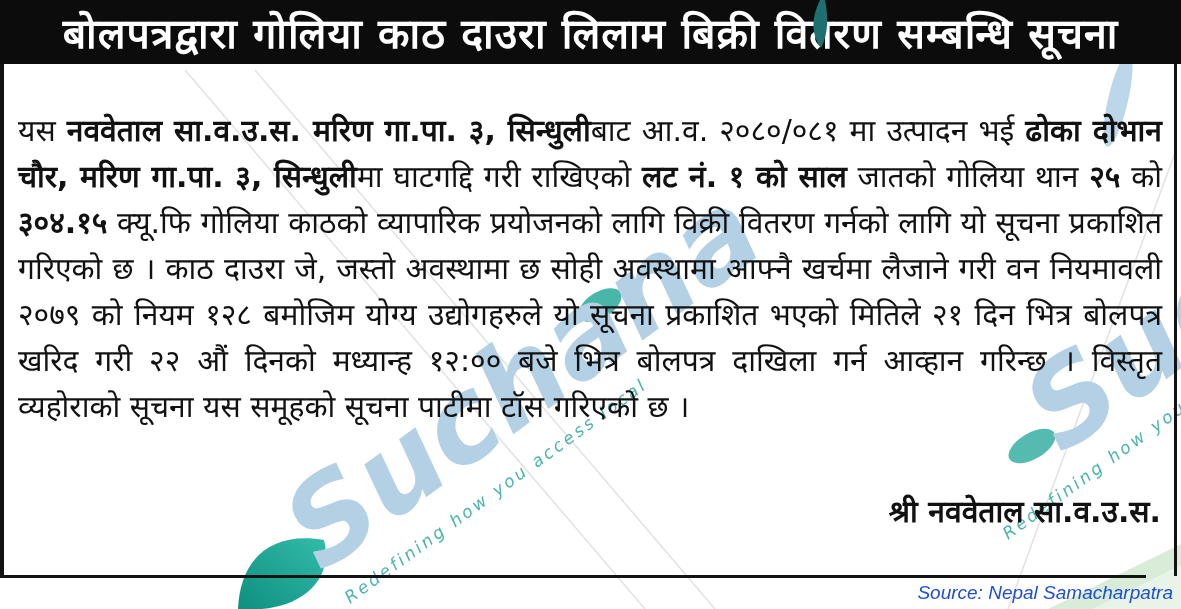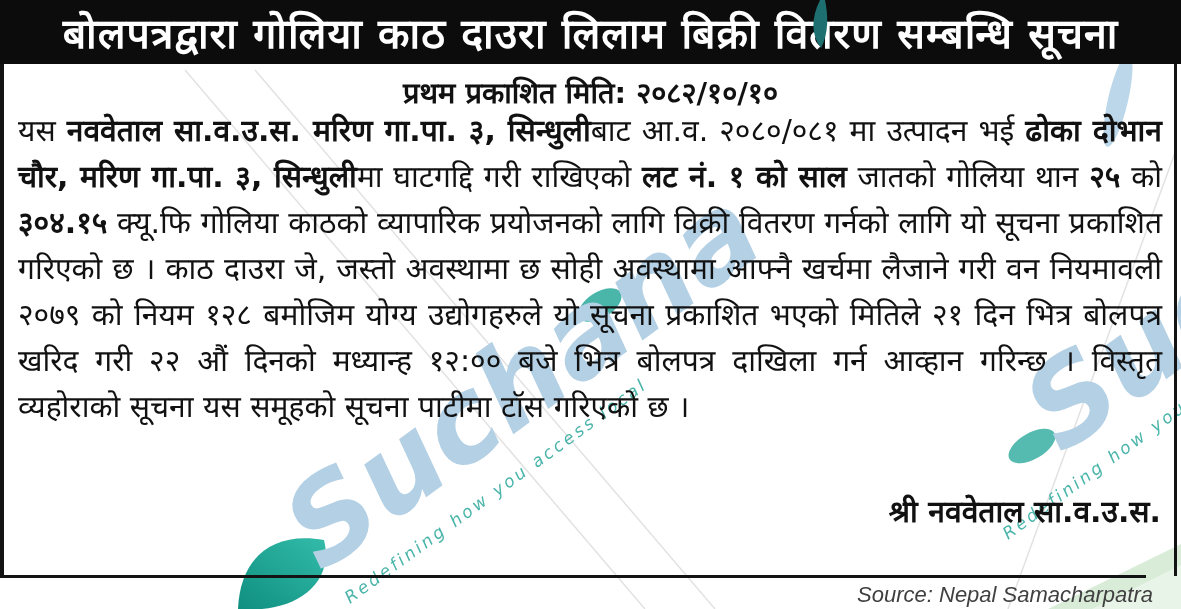--- a/index.html
+++ b/index.html
@@ -18,22 +18,22 @@
   .rule-bottom{position:absolute;left:0;top:575px;width:1146px;height:3px;background:#131313;z-index:2;}
 
   
   .published{position:absolute;top:72px;left:0;width:1181px;text-align:center;
              font-size:29px;font-weight:700;z-index:2;}
   .body-text{position:absolute;top:108px;left:18px;width:1144px;font-size:30px;line-height:46px;
              text-align:justify;z-index:2;}
   .body-text .b{font-weight:700;}
   .signature{position:absolute;top:492px;right:20px;font-size:30px;font-weight:700;
              line-height:40px;z-index:2;}
-  .source-line{position:absolute;top:582px;right:28px;font-family:"Liberation Sans",sans-serif;
-               font-style:italic;font-size:22px;color:#404040;z-index:4;}
+  .source-line{position:absolute;top:582px;right:8px;font-family:"Liberation Sans",sans-serif;
+               font-style:italic;font-size:19px;color:#1d4ed8;z-index:4;}
 
   
   .leaf-top{position:absolute;left:0;top:0;z-index:4;pointer-events:none;}
 </style>
 </head>
 <body>
 
 <div id="page">
 
   <svg class="wm" width="1181" height="609" viewBox="0 0 1181 609">
@@ -80,21 +80,20 @@
   </div>
 
   <svg class="leaf-top" width="1181" height="64" viewBox="0 0 1181 64">
     <path d="M 820 0 C 811 18 811 35 821 48 C 829 33 828 14 825 0 Z" fill="#1d6f70"></path>
   </svg>
 
   <div class="border-left"></div>
   <div class="border-right"></div>
   <div class="rule-bottom"></div>
 
-  <div class="published">प्रथम प्रकाशित मिति: २०८२/१०/१०</div>
 
   <div class="body-text"><span>यस </span><span class="b">नववेताल सा.व.उ.स. मरिण गा.पा. ३, सिन्धुली</span><span>बाट आ.व. २०८०/०८१ मा उत्पादन भई </span><span class="b">ढोका दोभान चौर, मरिण गा.पा. ३, सिन्धुली</span><span>मा घाटगद्दि गरी राखिएको </span><span class="b">लट नं. १ को साल</span><span> जातको गोलिया थान </span><span class="b">२५</span><span> को </span><span class="b">३०४.१५</span><span> क्यू.फि गोलिया काठको व्यापारिक प्रयोजनको लागि विक्री वितरण गर्नको लागि यो सूचना प्रकाशित गरिएको छ । काठ दाउरा जे, जस्तो अवस्थामा छ सोही अवस्थामा आफ्नै खर्चमा लैजाने गरी वन नियमावली २०७९ को नियम १२८ बमोजिम योग्य उद्योगहरुले यो सूचना प्रकाशित भएको मितिले २१ दिन भित्र बोलपत्र खरिद गरी २२ औं दिनको मध्यान्ह १२:०० बजे भित्र बोलपत्र दाखिला गर्न आव्हान गरिन्छ । विस्तृत व्यहोराको सूचना यस समूहको सूचना पाटीमा टॉस गरिएको छ ।</span></div>
 
   <div class="signature">
     <div>श्री नववेताल सा.व.उ.स.</div>
   </div>
 
   <div class="source-line">Source: Nepal Samacharpatra</div>
 
 </div>

